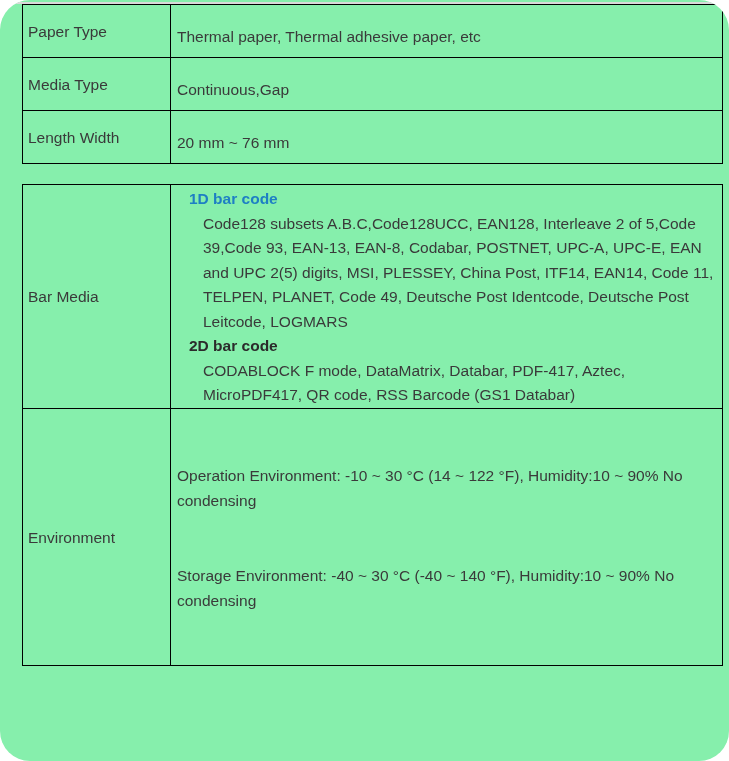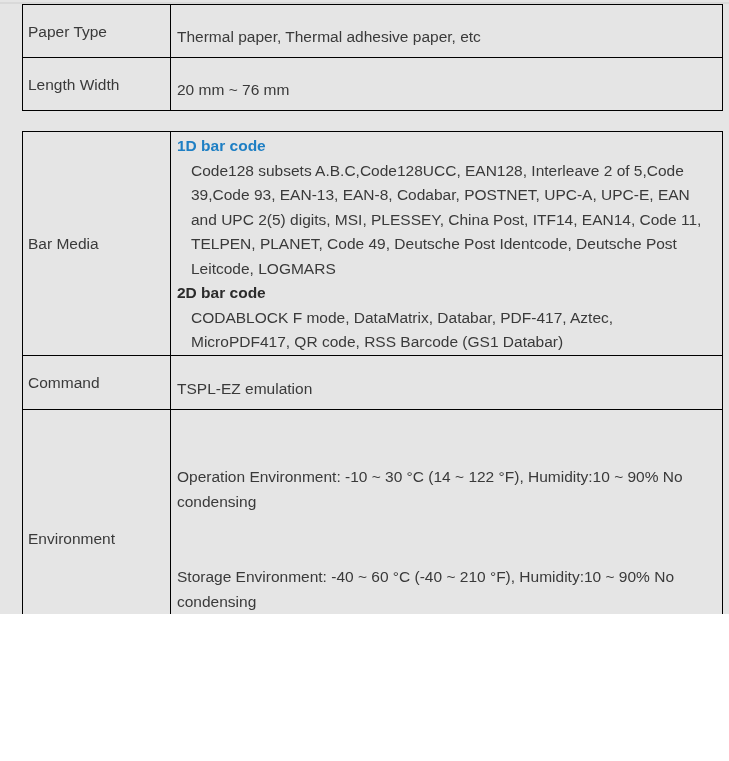--- a/index.html
+++ b/index.html
@@ -1,40 +1,40 @@
 <!DOCTYPE html>
 <html><head>
 <meta charset="utf-8">
 <style>
   html, body { margin:0; padding:0; background:#ffffff; }
   body {
     width:729px; height:761px; overflow:hidden;
     font-family:"Liberation Sans","DejaVu Sans",sans-serif;
     font-size:15.5px; color:#3a3a3a;
   }
-  .page { position:relative; width:729px; height:614px; overflow:hidden; background:#e5e5e5; }
+  .page { position:relative; width:729px; height:761px; overflow:hidden; background:#86efac;border-radius:30px; }
   .top-divider { position:absolute; top:2px; left:0; width:729px; height:2px; background:#d9d9d9; }
 
   table.spec {
     border-collapse:collapse; table-layout:fixed;
     width:700px; margin-left:22px;
   }
   table.spec td { border:1px solid #000; vertical-align:middle; overflow:hidden; }
   col.c-label { width:148px; }
   col.c-value { width:552px; }
 
   .t1 { margin-top:4px; }
   .t1 td { height:36px; }
 
   .t2 { margin-top:20px; }
 
   td.label { padding:2px 2px 2px 5px; line-height:21px; }
   td.value { padding:14px 4px 2px 6px; white-space:pre-wrap; }
 
-  tr.r-barcode td.value { vertical-align:top; padding:2px 8px 0 6px; line-height:24.5px; white-space:normal;margin-left:20px; }
+  tr.r-barcode td.value { vertical-align:top; padding:2px 8px 0 18px; line-height:24.5px; white-space:normal;margin-left:20px; }
   .bc-heading { font-weight:bold; color:#1e7fc4; }
   .bc-heading.dark { color:#2b2b2b; }
   .bc-body { margin-left:14px; color:#3a3a3a; }
 
   tr.r-barcode  td { height:219px; }
   tr.r-rotation td { height:43px; }
   tr.r-command  td { height:37px; }
   tr.r-env      td { height:101px; }
 
   tr.r-env td.value { vertical-align:top; padding-top:4px; line-height:25px; }
@@ -49,20 +49,24 @@
     <colgroup>
         <col class="c-label">
         <col class="c-value">
       </colgroup>
     <tbody>
       <tr>
         <td class="label">Paper Type</td>
         <td class="value">Thermal paper, Thermal adhesive paper, etc</td>
       </tr>
       <tr>
+        <td class="label">Media Type</td>
+        <td class="value">Continuous,Gap</td>
+      </tr>
+      <tr>
         <td class="label">Length Width</td>
         <td class="value">20 mm ~ 76 mm</td>
       </tr>
     </tbody>
   </table>
 
   <table class="spec t2">
     <colgroup>
         <col class="c-label">
         <col class="c-value">
@@ -70,27 +74,23 @@
     <tbody>
       <tr class="r-barcode">
         <td class="label">Bar Media</td>
         <td class="value">
           <div class="bc-heading">1D bar code</div>
           <div class="bc-body">Code128 subsets A.B.C,Code128UCC, EAN128, Interleave 2 of 5,Code 39,Code 93, EAN-13, EAN-8, Codabar, POSTNET, UPC-A, UPC-E, EAN and UPC 2(5) digits, MSI, PLESSEY, China Post, ITF14, EAN14, Code 11, TELPEN, PLANET, Code 49, Deutsche Post Identcode, Deutsche Post Leitcode, LOGMARS</div>
           <div class="bc-heading dark">2D bar code</div>
           <div class="bc-body">CODABLOCK F mode, DataMatrix, Databar, PDF-417, Aztec, MicroPDF417, QR code, RSS Barcode (GS1 Databar)</div>
         </td>
       </tr>
-      <tr class="r-command">
-        <td class="label">Command</td>
-        <td class="value">TSPL-EZ emulation</td>
-      </tr>
       <tr class="r-env">
         <td class="label">Environment</td>
         <td class="value">
           <div>Operation Environment: -10 ~ 30 °C (14 ~ 122 °F), Humidity:10 ~ 90% No condensing</div>
-          <div>Storage Environment: -40 ~ 60 °C (-40 ~ 210 °F), Humidity:10 ~ 90% No condensing</div>
+          <div>Storage Environment: -40 ~ 30 °C (-40 ~ 140 °F), Humidity:10 ~ 90% No condensing</div>
         </td>
       </tr>
 
     </tbody>
   </table>
 </div>
 
 </body></html>

